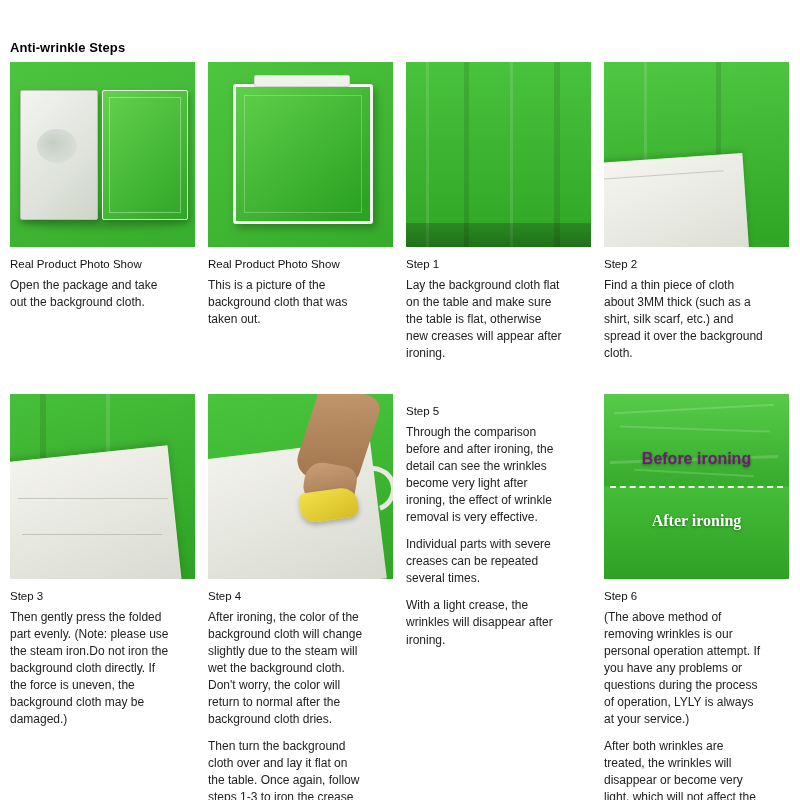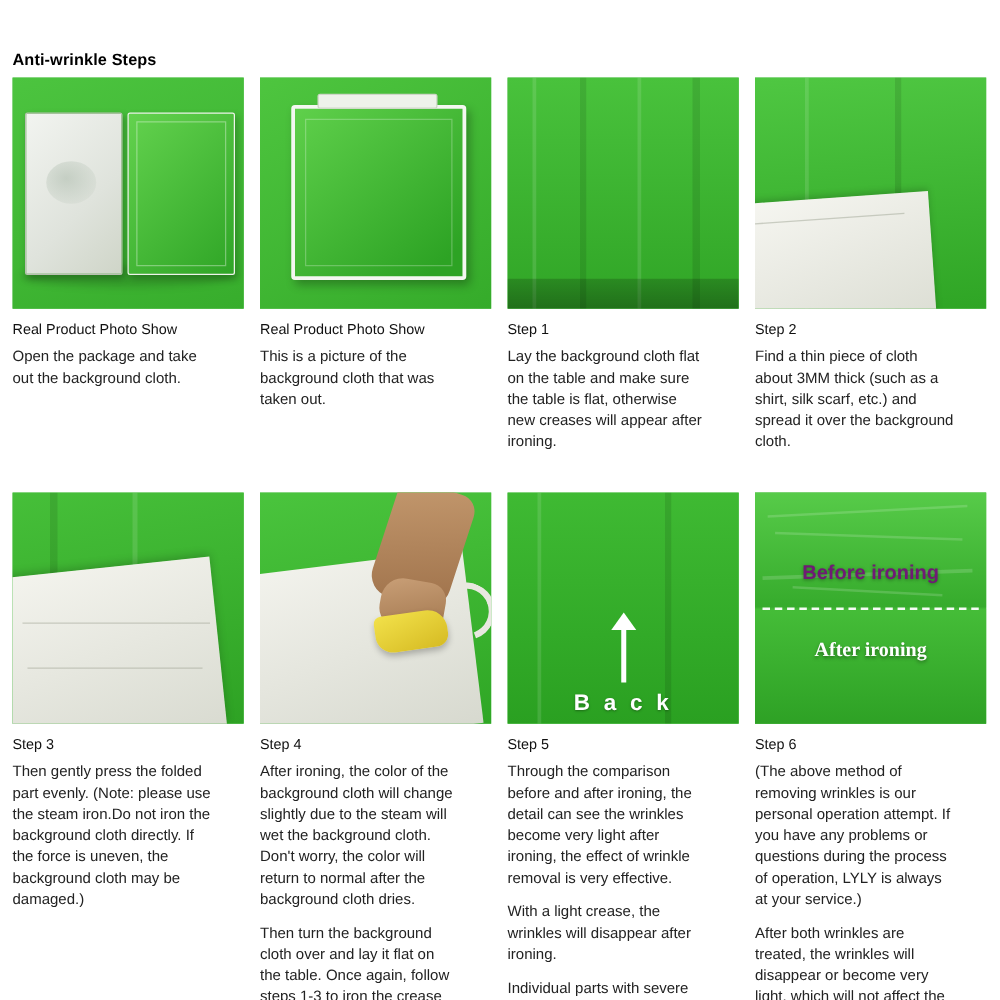--- a/index.html
+++ b/index.html
@@ -294,32 +294,25 @@
         <div class="p6-iron"></div>
       </div>
       <div class="cap-title">Step 4</div>
       <div class="cap-body">
         <p>After ironing, the color of the background cloth will change slightly due to the steam will wet the background cloth. Don't worry, the color will return to normal after the background cloth dries.</p>
         <p>Then turn the background cloth over and lay it flat on the table. Once again, follow steps 1-3 to iron the crease area.</p>
       </div>
     </div>
 
     <div class="cell row2">
-      <div class="photo">
-        <div class="p7-bg"></div>
-        <div class="p3-fold" style="left:24px;top:0;width:3px;height:185px;"></div>
-        <div class="p3-dark" style="left:126px;top:0;width:5px;height:185px;"></div>
-        <div class="p7-arrow"></div>
-        <div class="p7-back">B a c k</div>
-      </div>
       <div class="cap-title">Step 5</div>
       <div class="cap-body">
         <p>Through the comparison before and after ironing, the detail can see the wrinkles become very light after ironing, the effect of wrinkle removal is very effective.</p>
+        <p>Individual parts with severe creases can be repeated several times.</p>
         <p>With a light crease, the wrinkles will disappear after ironing.</p>
-        <p>Individual parts with severe creases can be repeated several times.</p>
       </div>
     </div>
 
     <div class="cell row2">
       <div class="photo">
         <div class="p8-bg"></div>
         <div class="p8-top">
           <div class="wr" style="left:10px;top:14px;width:160px;height:2px;transform:rotate(-3deg);"></div>
           <div class="wr" style="left:16px;top:34px;width:150px;height:2px;transform:rotate(2deg);"></div>
           <div class="wr" style="left:6px;top:64px;width:168px;height:3px;transform:rotate(-2deg);"></div>

